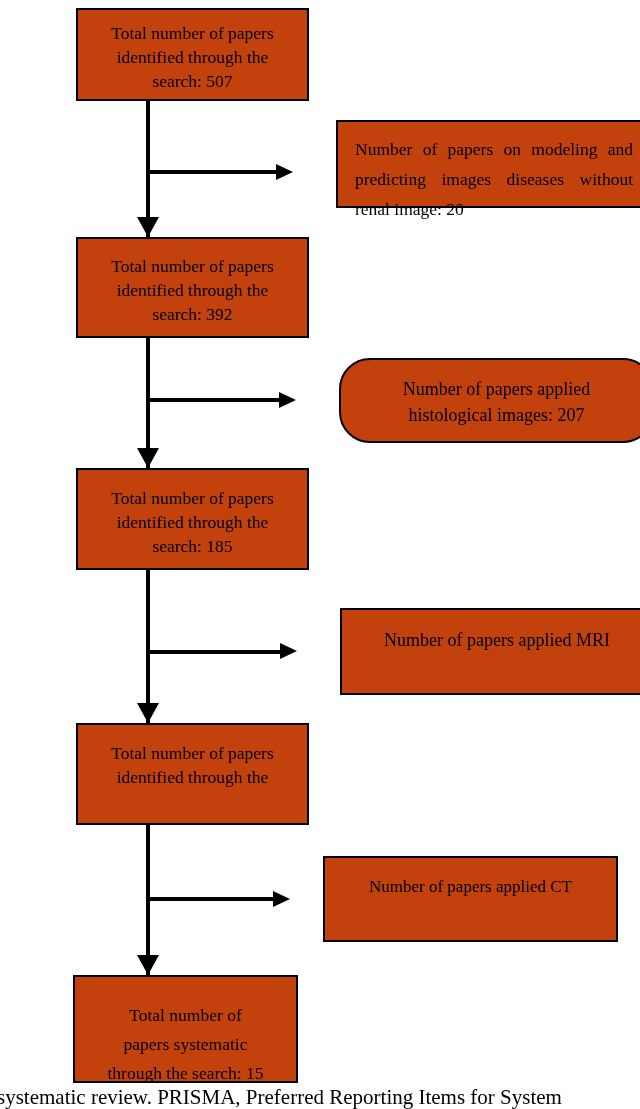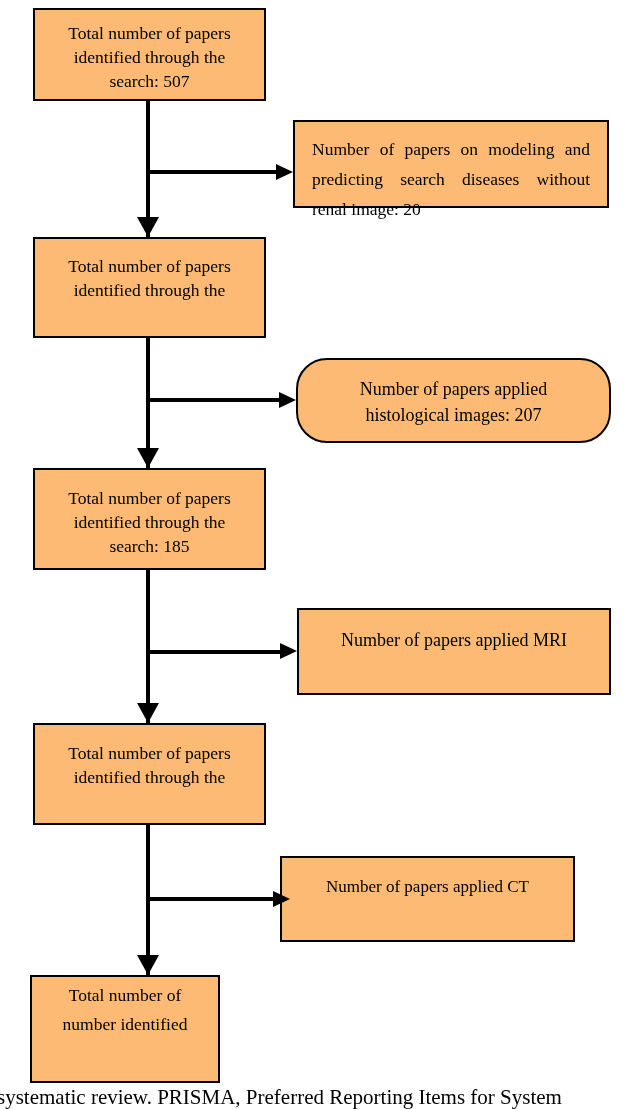--- a/index.html
+++ b/index.html
@@ -12,36 +12,37 @@
     width: 640px;
     height: 1109px;
     background: #ffffff;
     overflow: hidden;
     font-family: "Liberation Serif", "DejaVu Serif", serif;
     color: #000000;
   }
   .box {
     position: absolute;
     box-sizing: border-box;
-    background: #fdba74;
+    background: #c2410c;
     border: 2px solid #000000;
+    margin-left: 43px;
   }
   .box .line {
     display: block;
   }
   .main-box {
     text-align: center;
     font-size: 17.5px;
     line-height: 24px;
   }
   #mb0 { left: 33px;  top: 8px;   width: 233px; height: 93px;  padding-top: 11px; }
   #mb1 { left: 33px;  top: 237px; width: 233px; height: 101px; padding-top: 15px; }
   #mb2 { left: 33px;  top: 468px; width: 233px; height: 102px; padding-top: 16px; }
   #mb3 { left: 33px;  top: 723px; width: 233px; height: 102px; padding-top: 16px; }
-  #mb4 { left: 30px;  top: 975px; width: 190px; height: 108px; padding-top: 4px; line-height: 29px; }
+  #mb4 { left: 30px;  top: 975px; width: 225px; height: 108px; padding-top: 24px; line-height: 29px; }
 
   .side-box {
     text-align: center;
     font-size: 18px;
     line-height: 26px;
   }
   #sb0 {
     left: 293px; top: 120px; width: 316px; height: 88px;
     padding: 12px 17px 0 17px;
     font-size: 17.5px;
@@ -118,41 +119,43 @@
 
   <div class="box main-box" id="mb0">
     <span class="line">Total number of papers</span>
     <span class="line">identified through the</span>
     <span class="line">search: 507</span>
   </div>
 
   <div class="box main-box" id="mb1">
     <span class="line">Total number of papers</span>
     <span class="line">identified through the</span>
+    <span class="line">search: 392</span>
   </div>
 
   <div class="box main-box" id="mb2">
     <span class="line">Total number of papers</span>
     <span class="line">identified through the</span>
     <span class="line">search: 185</span>
   </div>
 
   <div class="box main-box" id="mb3">
     <span class="line">Total number of papers</span>
     <span class="line">identified through the</span>
   </div>
 
   <div class="box main-box" id="mb4">
     <span class="line">Total number of</span>
-    <span class="line">number identified</span>
+    <span class="line">papers systematic</span>
+    <span class="line">through the search: 15</span>
   </div>
 
   <div class="box" id="sb0">
     <span class="line just">Number of papers on modeling and</span>
-    <span class="line just">predicting search diseases without</span>
+    <span class="line just">predicting images diseases without</span>
     <span class="line">renal image: 20</span>
   </div>
 
   <div class="box side-box" id="sb1">
     <span class="line">Number of papers applied</span>
     <span class="line">histological images: 207</span>
   </div>
 
   <div class="box side-box" id="sb2">
     <span class="line">Number of papers applied MRI</span>

